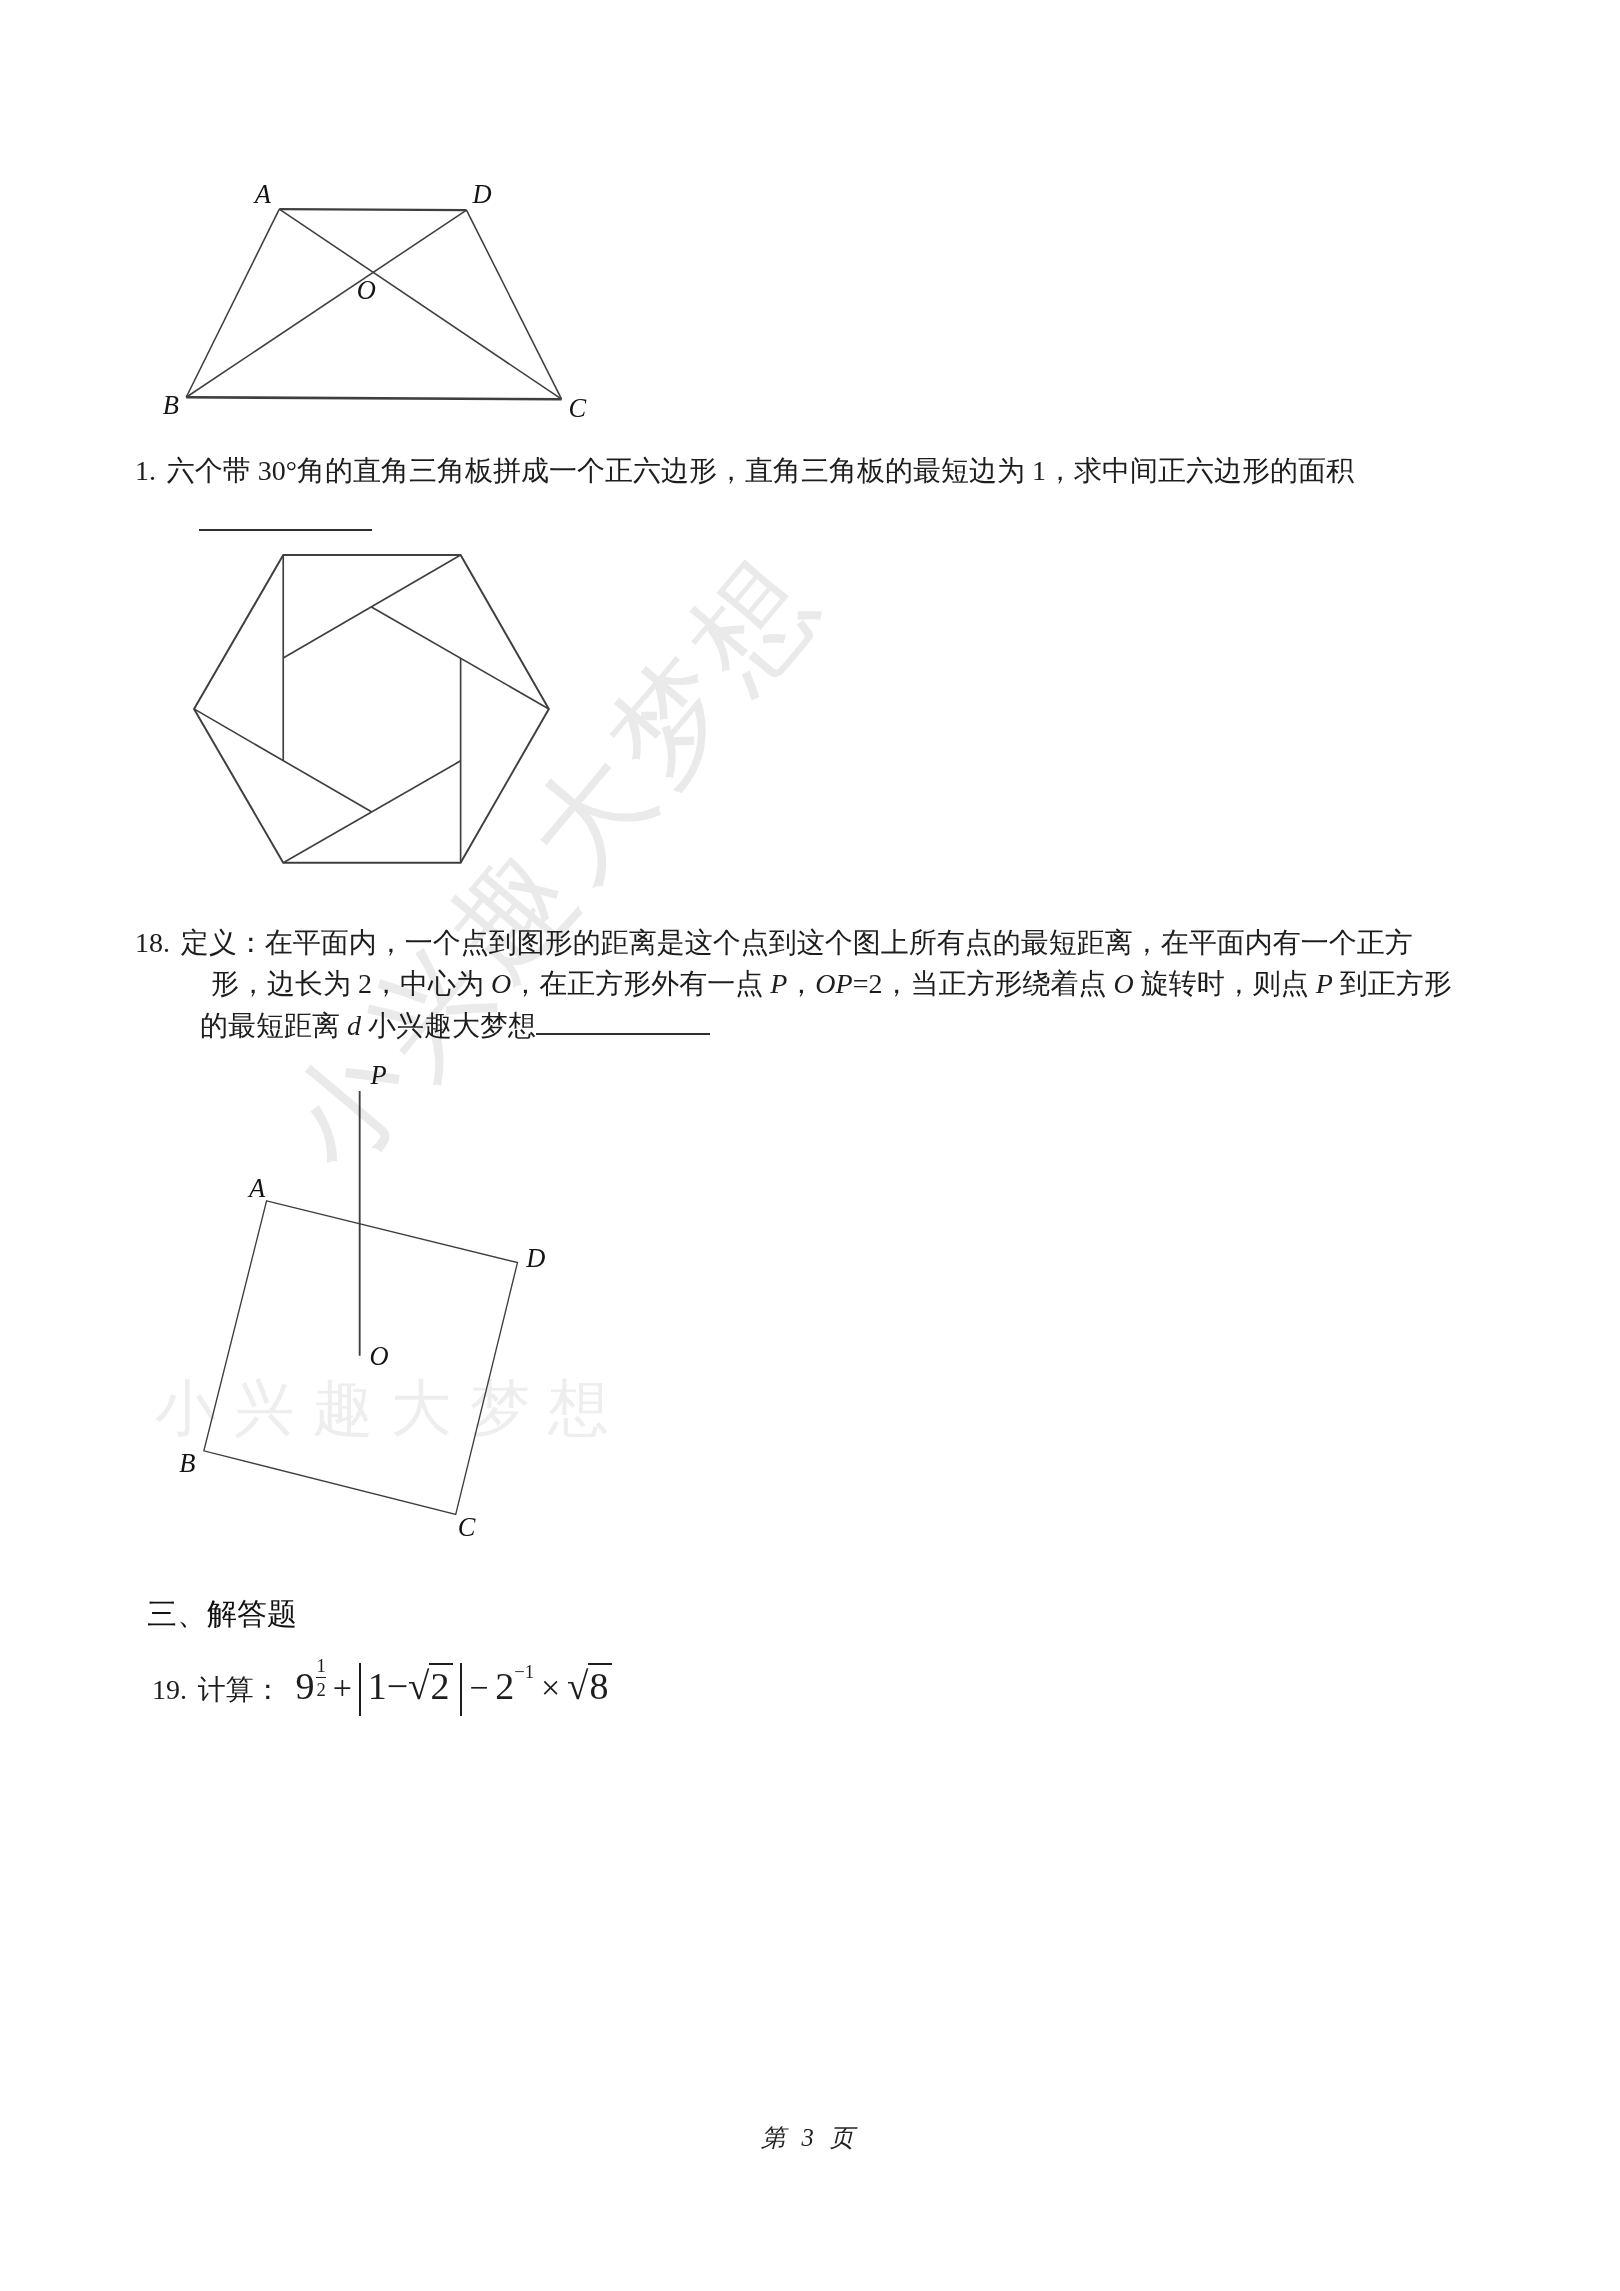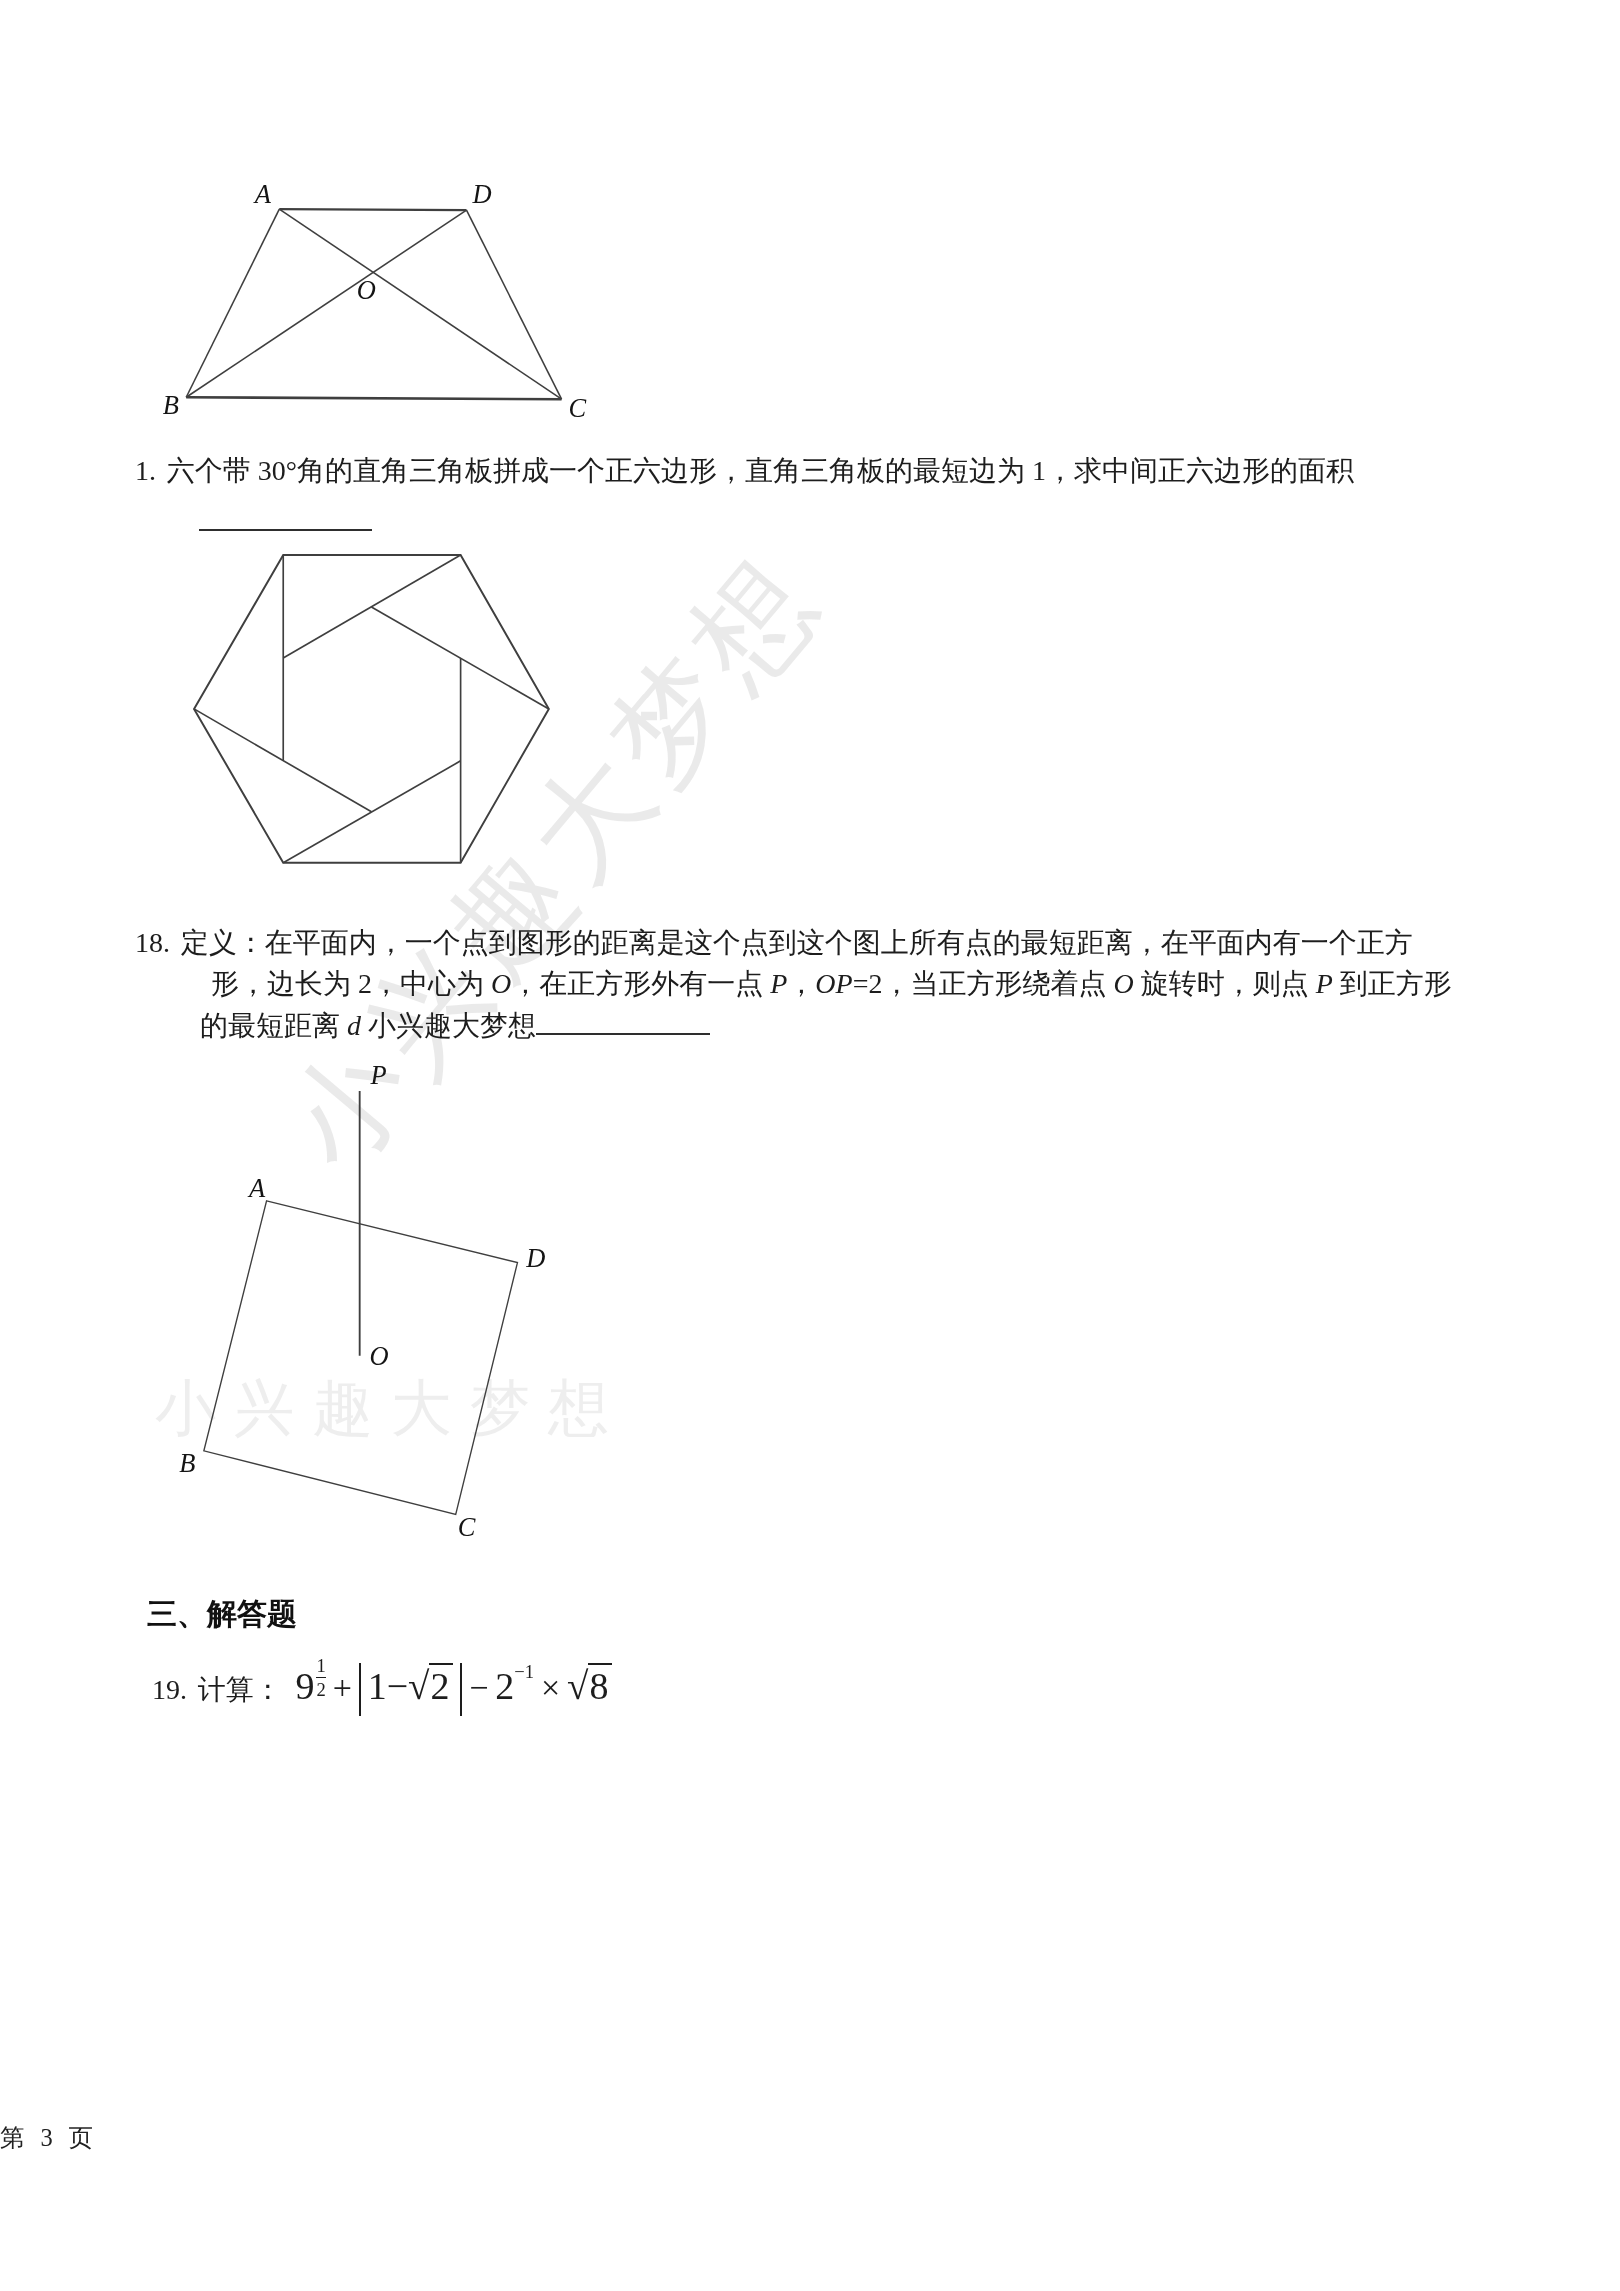--- a/index.html
+++ b/index.html
@@ -16,36 +16,36 @@
   
   .fig-svg{position:absolute;left:0;top:0;}
   .fig-line{stroke:#3f3f3f;fill:none;}
   .fig-label{font-family:"Liberation Serif","DejaVu Serif",serif;font-style:italic;font-size:27px;fill:#141414;}
   
   .qline{position:absolute;white-space:nowrap;font-size:28px;line-height:35px;}
   .qnum{display:inline-block;margin-right:10.8px;}
   .it{font-style:italic;}
   .blank-17{position:absolute;left:199px;top:498px;width:173px;height:31px;border-bottom:2px solid #2e2e2e;}
   .blank-18{display:inline-block;width:174px;height:3.9px;border-bottom:2px solid #2e2e2e;}
-  .section-heading{position:absolute;left:147px;top:1594px;font-size:30px;font-weight:bold;
+  .section-heading{position:absolute;left:147px;top:1594px;font-size:30px;font-weight:normal;
        font-family:"Liberation Sans","DejaVu Sans",sans-serif;color:#111;}
   
   .q19-line{position:absolute;left:152px;top:1656px;white-space:nowrap;font-size:28px;}
   .fm-base{font-size:38px;}
   .fm-frac{display:inline-flex;flex-direction:column;align-items:center;font-size:18.6px;line-height:1.05;
        vertical-align:26.5px;margin-left:2px;}
   .fm-frac .fm-fracbar{width:100%;height:0;border-top:1.7px solid #1d1d1d;margin:1.5px 0;}
   .fm-op{font-size:34px;margin:0 6.9px;}
   .fm-abs{display:inline-block;border-left:2.2px solid #1d1d1d;border-right:2.2px solid #1d1d1d;
        padding:0 6.9px 8.8px 6.9px;font-size:38px;}
   .fm-rad{font-size:39px;}
   .fm-radicand{border-top:2.2px solid #1d1d1d;padding:0 3.9px 0 1px;font-size:38px;}
   .fm-exp{font-size:18.6px;vertical-align:20.6px;}
   
-  .footer{position:absolute;left:0;right:0;top:2121px;font-size:24.5px;letter-spacing:4.9px;color:#222;}
+  .footer{position:absolute;left:0;right:0;top:2121px;text-align:center;font-size:24.5px;letter-spacing:4.9px;color:#222;font-style:italic;}
 </style>
 </head>
 <body>
 
 <div class="page">
 
   <div class="wm wm1">小兴趣大梦想</div>
   <div class="wm wm2">小兴趣大梦想</div>
 
   <svg class="fig-svg" width="1620" height="2292" viewBox="0 0 1653 2338">

